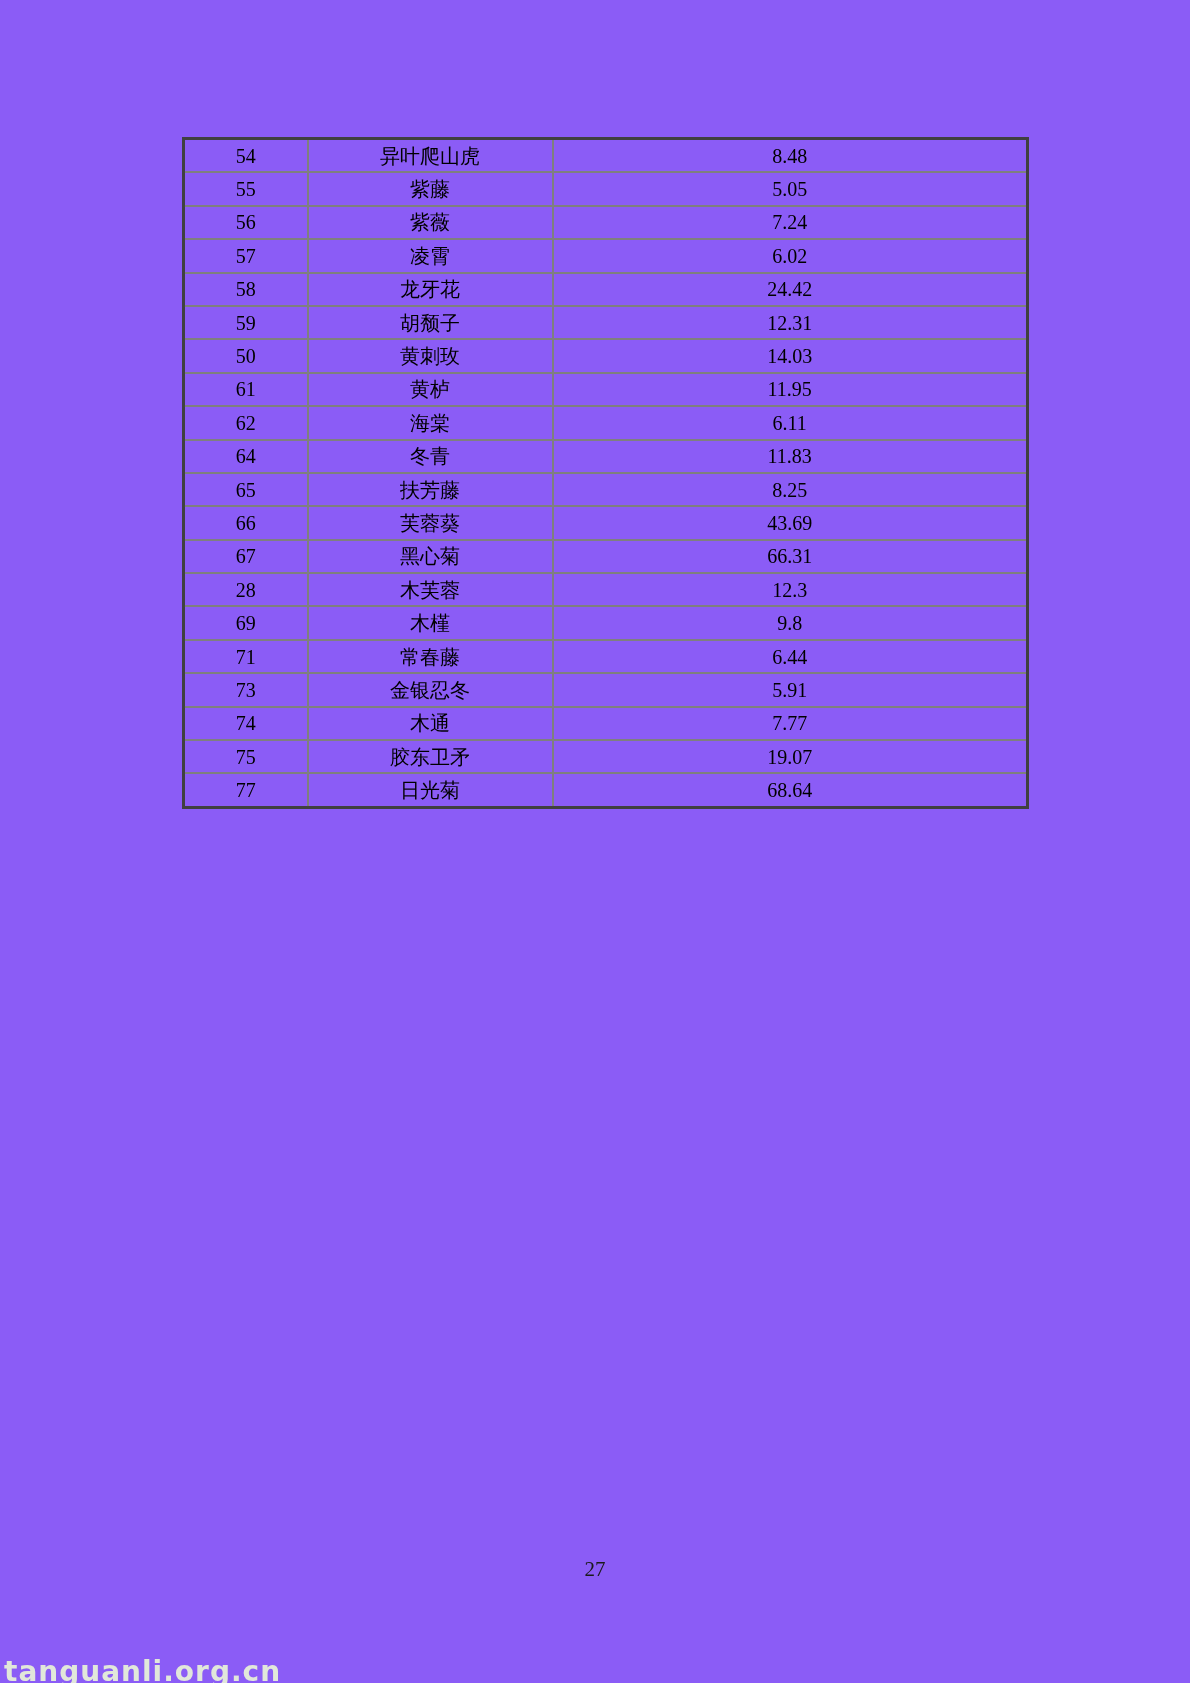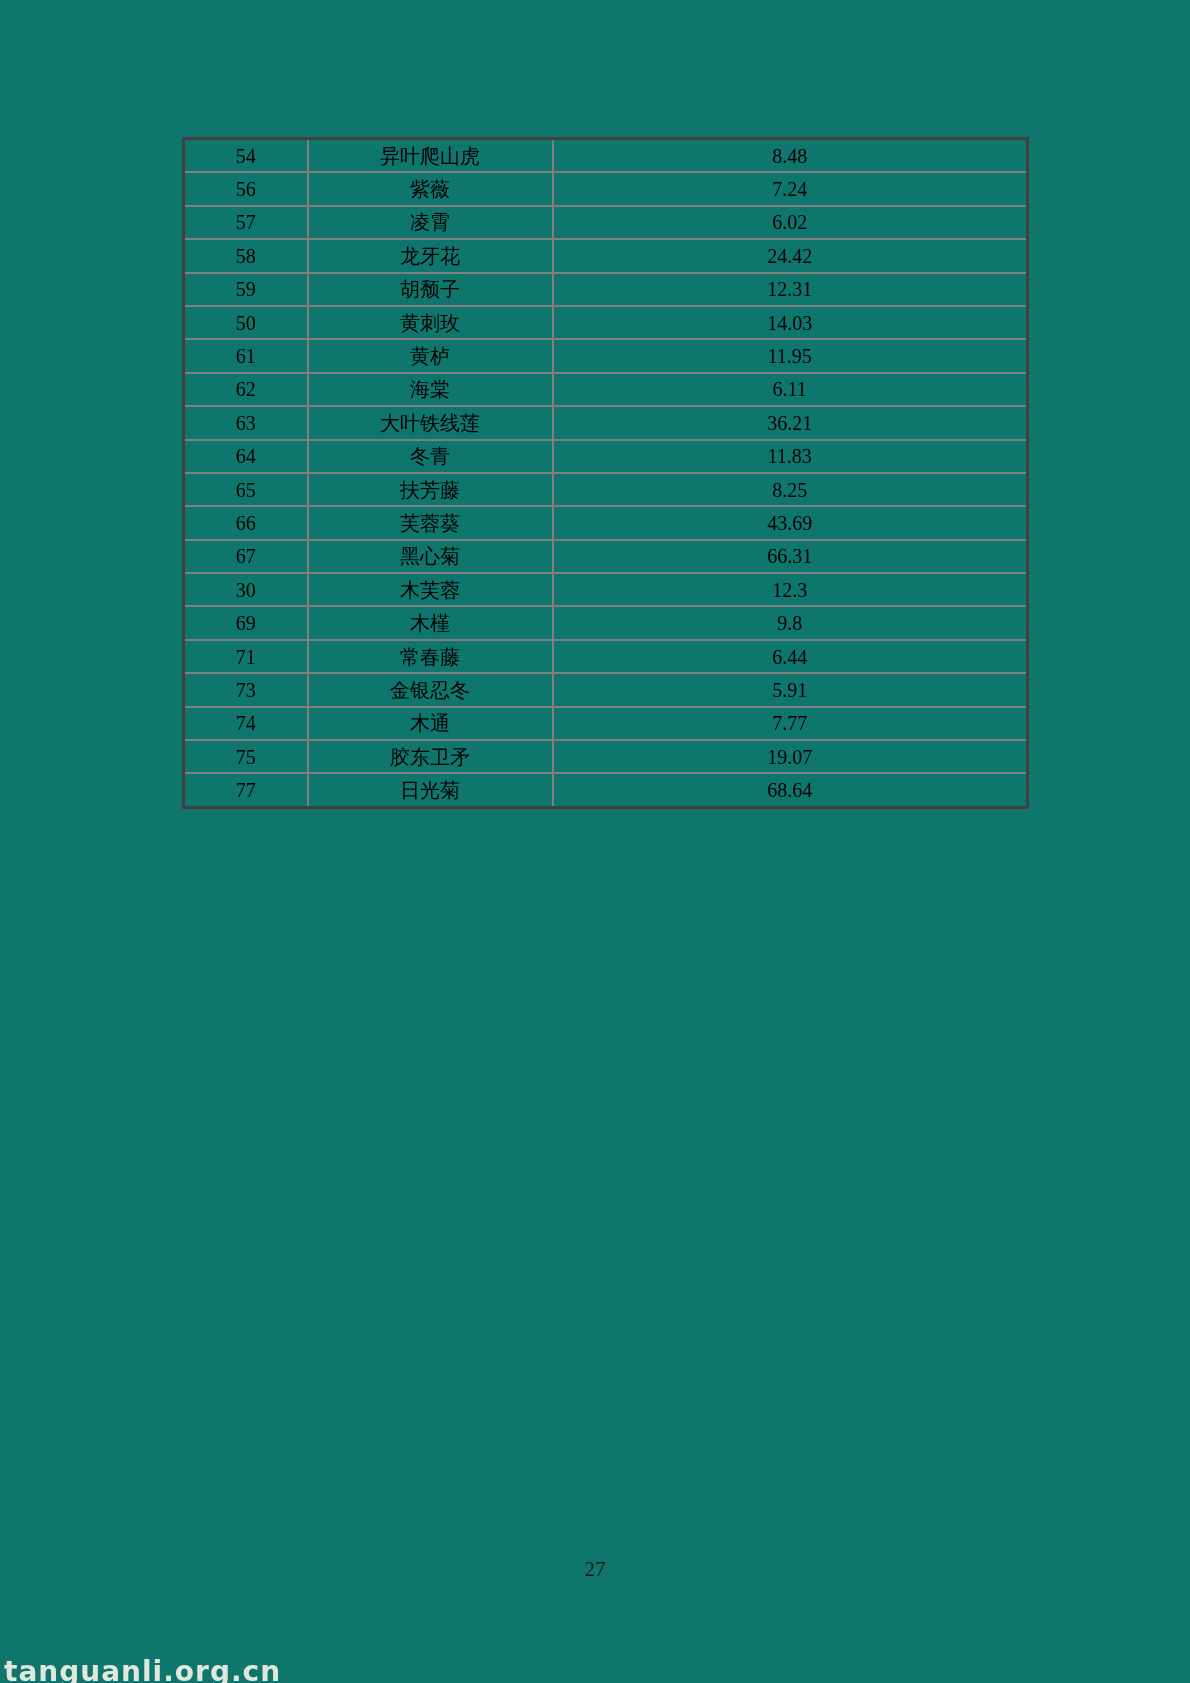--- a/index.html
+++ b/index.html
@@ -11,21 +11,21 @@
     position: relative;
     width: 1190px;
     height: 1683px;
     font-family: "Liberation Serif", serif;
     color: #000000;
     overflow: hidden;
   }
   .page {
     position: absolute;
     inset: 0;
-    background: #0f766e;
+    background: #8b5cf6;
     text-decoration: underline;
   }
   table.plant-table {
     position: absolute;
     left: 182px;
     top: 137px;
     width: 844px;
     border-collapse: collapse;
     table-layout: fixed;
     border: 3px solid #404040;
@@ -76,20 +76,25 @@
       <col class="col-name">
       <col class="col-value">
     </colgroup>
     <tbody>
         <tr>
           <td>54</td>
           <td>异叶爬山虎</td>
           <td>8.48</td>
         </tr>
         <tr>
+          <td>55</td>
+          <td>紫藤</td>
+          <td>5.05</td>
+        </tr>
+        <tr>
           <td>56</td>
           <td>紫薇</td>
           <td>7.24</td>
         </tr>
         <tr>
           <td>57</td>
           <td>凌霄</td>
           <td>6.02</td>
         </tr>
         <tr>
@@ -111,46 +116,41 @@
           <td>61</td>
           <td>黄栌</td>
           <td>11.95</td>
         </tr>
         <tr>
           <td>62</td>
           <td>海棠</td>
           <td>6.11</td>
         </tr>
         <tr>
-          <td>63</td>
-          <td>大叶铁线莲</td>
-          <td>36.21</td>
-        </tr>
-        <tr>
           <td>64</td>
           <td>冬青</td>
           <td>11.83</td>
         </tr>
         <tr>
           <td>65</td>
           <td>扶芳藤</td>
           <td>8.25</td>
         </tr>
         <tr>
           <td>66</td>
           <td>芙蓉葵</td>
           <td>43.69</td>
         </tr>
         <tr>
           <td>67</td>
           <td>黑心菊</td>
           <td>66.31</td>
         </tr>
         <tr>
-          <td>30</td>
+          <td>28</td>
           <td>木芙蓉</td>
           <td>12.3</td>
         </tr>
         <tr>
           <td>69</td>
           <td>木槿</td>
           <td>9.8</td>
         </tr>
         <tr>
           <td>71</td>

